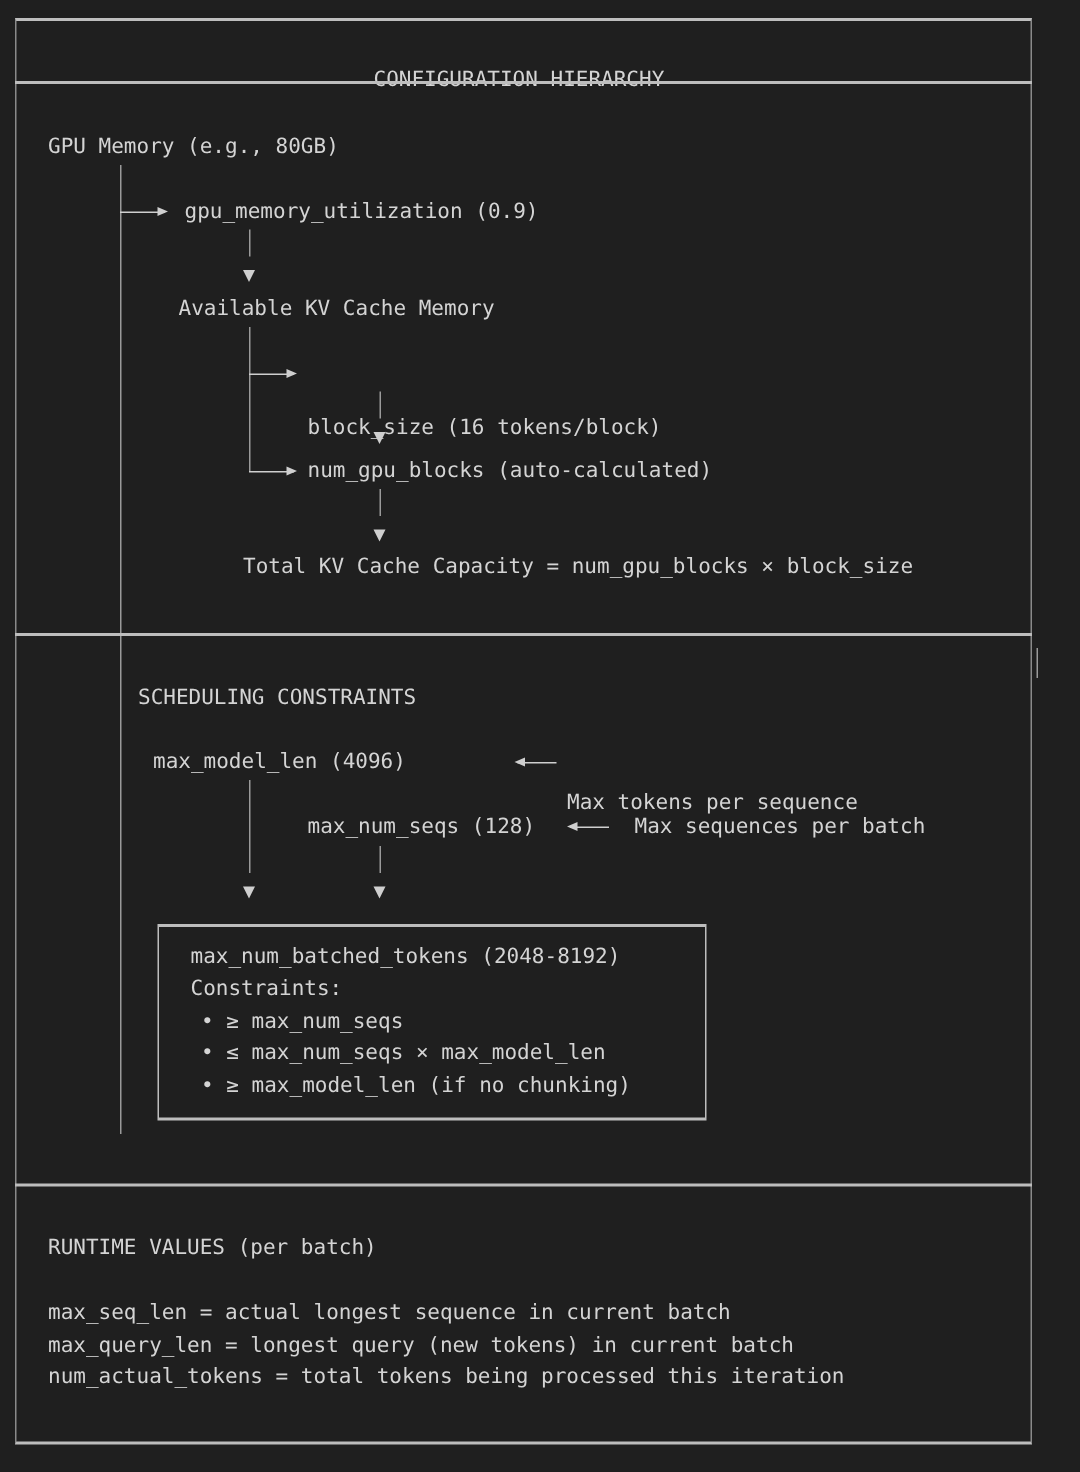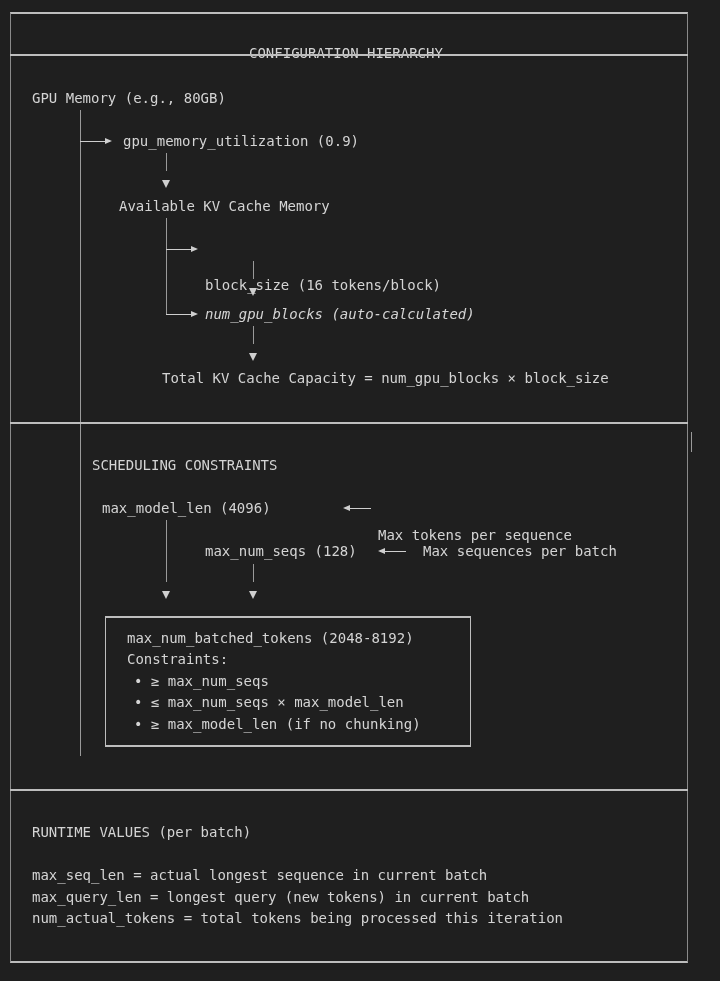--- a/index.html
+++ b/index.html
@@ -41,21 +41,21 @@
 <div class="abs" style="left:119px; top:198px;">Available KV Cache Memory</div>
 
 <div class="vline" style="left:166px; top:218px; height:96px;"></div>
 <div class="arrow-r" style="left:166px; top:249px; width:30px;"></div>
 <div class="abs" style="left:205px; top:241px;margin-top:36px;">block_size (16 tokens/block)</div>
 
 <div class="vline" style="left:253px; top:261px; height:18px;"></div>
 <div class="tri-down" style="left:249px; top:288px;"></div>
 
 <div class="arrow-r" style="left:166px; top:314px; width:30px;"></div>
-<div class="abs" style="left:205px; top:306px;font-style:italic;">num_gpu_blocks (auto-calculated)</div>
+<div class="abs" style="left:205px; top:306px;">num_gpu_blocks (auto-calculated)</div>
 
 <div class="vline" style="left:253px; top:326px; height:18px;"></div>
 <div class="tri-down" style="left:249px; top:353px;"></div>
 
 <div class="abs" style="left:162px; top:370px;">Total KV Cache Capacity = num_gpu_blocks × block_size</div>
 
 <div class="hline" style="left:10px; top:422px; width:678px;"></div>
 <div class="vline" style="left:691px; top:432px; height:20px;"></div>
 
 <div class="abs" style="left:92px; top:457px;">SCHEDULING CONSTRAINTS</div>

